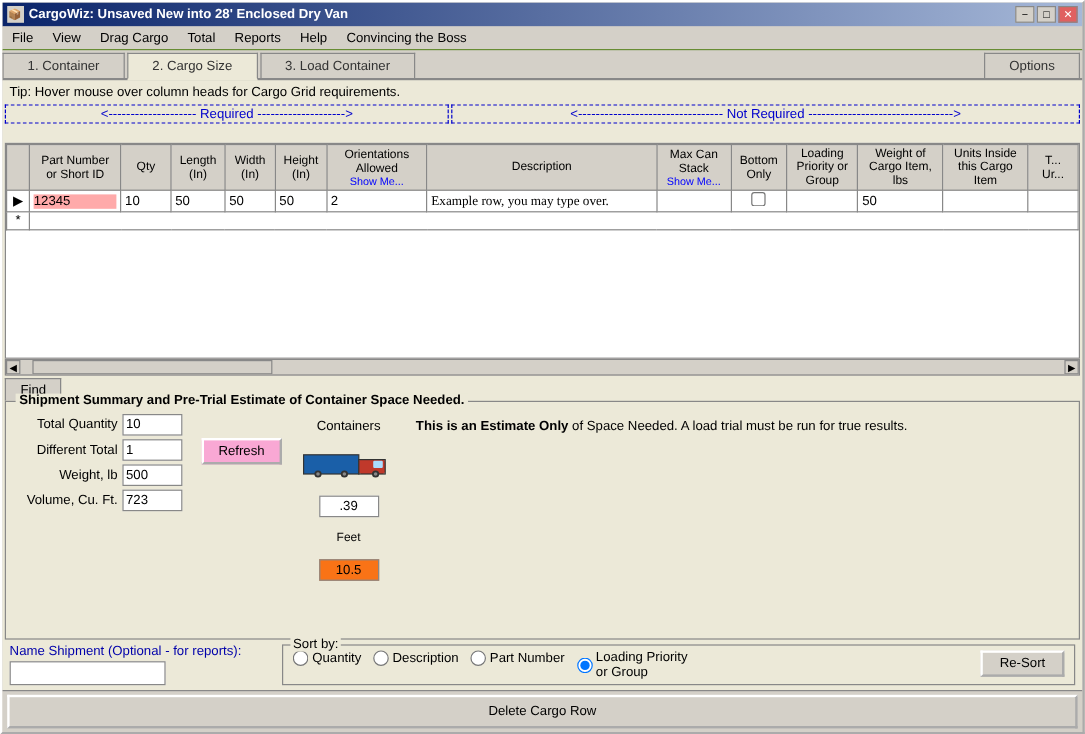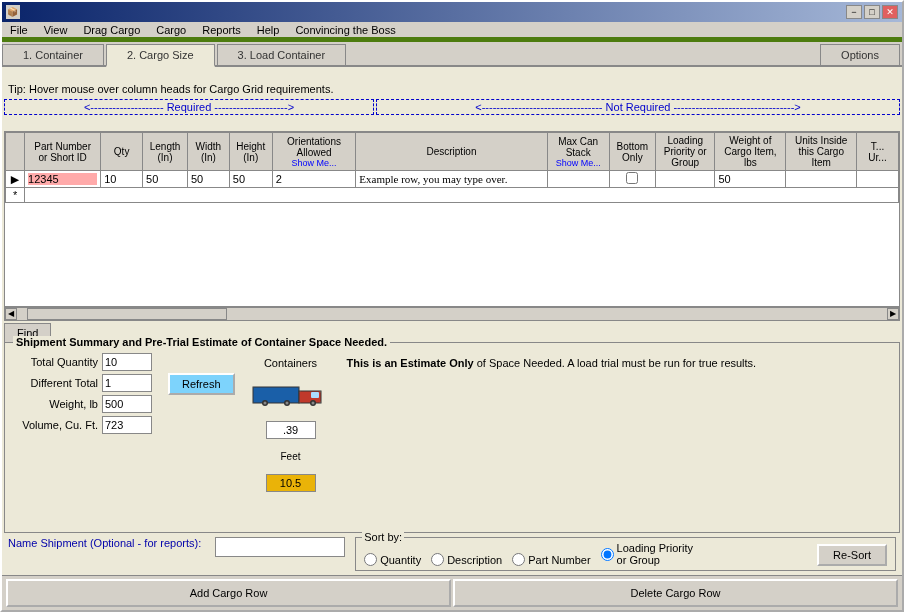--- a/index.html
+++ b/index.html
@@ -21,21 +21,21 @@
     .title-bar-buttons { display: flex; gap: 2px; }
     .title-btn {
       width: 16px; height: 14px; background: #d4d0c8;
       border: 1px solid #888; display: flex; align-items: center; justify-content: center;
       font-size: 9px; cursor: pointer; color: black;
     }
 
     
     .menu-bar {
       background: #d4d0c8;
-      border-bottom: 5px solid #4d7c0f;
+      border-bottom: 1px solid #4d7c0f;
       height: 20px;
       display: flex;
       align-items: center;
       padding: 0 4px;
       gap: 8px;
     }
     .menu-item { font-size: 11px; cursor: pointer; padding: 2px 4px; }
 
     
     .tab-bar {
@@ -60,21 +60,20 @@
       border-bottom: 2px solid #ece9d8;
       z-index: 1;
       margin-bottom: -2px;
     }
 
     
     .tip-bar {
       font-size: 11px;
       padding: 2px 4px;
       margin-bottom: 2px;
-      margin-top: 12px;
     }
     table.cargo-grid {
       border-collapse: collapse;
       width: 100%;
       background: white;
       font-size: 11px;
     }
     table.cargo-grid th {
       background: #d4d0c8;
       border: 1px solid #888;
@@ -158,42 +157,42 @@
     .containers-input {
       width: 50px; height: 18px;
       border: 1px solid #888;
       background: white;
       font-size: 11px;
       text-align: center;
     }
     .feet-input {
       width: 50px; height: 18px;
       border: 1px solid #888;
-      background: #eab308;
+      background: #f97316;
       font-size: 11px;
       text-align: center;
     }
     .refresh-btn {
-      background: #7dd3fc;
+      background: #f9a8d4;
       border: 2px outset #fff;
       padding: 3px 12px;
       font-size: 11px;
       cursor: pointer;
     }
     .estimate-note { font-size: 11px; margin-top: 4px; }
     .estimate-note b { font-weight: bold; }
 
     
     .bottom-options {
       display: flex;
       align-items: flex-start;
       gap: 10px;
       padding: 4px 4px 2px 4px;
     }
-    .name-shipment-area { display: flex; flex-direction: row; gap: 14px; }
+    .name-shipment-area { display: flex; flex-direction: column; gap: 2px; }
     .name-shipment-label { font-size: 11px; color: #00a; }
     .name-shipment-input {
       width: 130px; height: 20px;
       border: 1px solid #888;
       background: white;
       font-size: 11px;
     }
     .sort-box {
       border: 1px solid #888;
       padding: 4px 8px;
@@ -300,33 +299,34 @@
     .truck-svg { width: 80px; height: 28px; }
   </style>
 </head>
 <body>
 
 <div class="window-frame">
 
   <div class="title-bar">
     <div class="title-bar-left">
       <span class="title-bar-icon">📦</span>
+      <span class="title-bar-text">CargoWiz:  Unsaved New into  28' Enclosed Dry Van</span>
     </div>
     <div class="title-bar-buttons">
       <div class="title-btn">−</div>
       <div class="title-btn">□</div>
       <div class="title-btn" style="background:#e06060;color:white;">✕</div>
     </div>
   </div>
 
   <div class="menu-bar">
     <span class="menu-item">File</span>
     <span class="menu-item">View</span>
     <span class="menu-item">Drag Cargo</span>
-    <span class="menu-item">Cargo</span>
+    <span class="menu-item">Total</span>
     <span class="menu-item">Reports</span>
     <span class="menu-item">Help</span>
     <span class="menu-item">Convincing the Boss</span>
   </div>
 
   <div class="tab-bar">
     <div class="tab">
       <span>1. Container</span>
     </div>
     <div class="tab active">
@@ -478,21 +478,21 @@
       </div>
     </div>
 
     <div class="bottom-options">
 
       <div class="name-shipment-area">
         <label class="name-shipment-label">Name Shipment (Optional - for reports):</label>
         <input type="text" class="name-shipment-input" value="" style="">
       </div>
 
-      <div class="sort-box" style="display:flex;align-items:flex-end;gap:10px;flex:1;">
+      <div class="sort-box" style="display:flex;align-items:flex-start;gap:10px;flex:1;margin-left:24px;">
         <span class="sort-title">Sort by:</span>
         <div class="sort-option">
           <input type="radio" name="sort" class="sort-radio" style="">
           <span>Quantity</span>
         </div>
         <div class="sort-option">
           <input type="radio" name="sort" class="sort-radio" style="">
           <span>Description</span>
         </div>
         <div class="sort-option">
@@ -505,20 +505,17 @@
         </div>
         <button class="resort-btn">
           <span>Re-Sort</span>
         </button>
       </div>
     </div>
 
   </div>
 
   <div class="bottom-buttons">
-    <button class="bottom-btn">
-      <span>Add Cargo Row</span>
-    </button>
     <button class="bottom-btn">
       <span>Delete Cargo Row</span>
     </button>
   </div>
 </div>
 
 </body></html>

